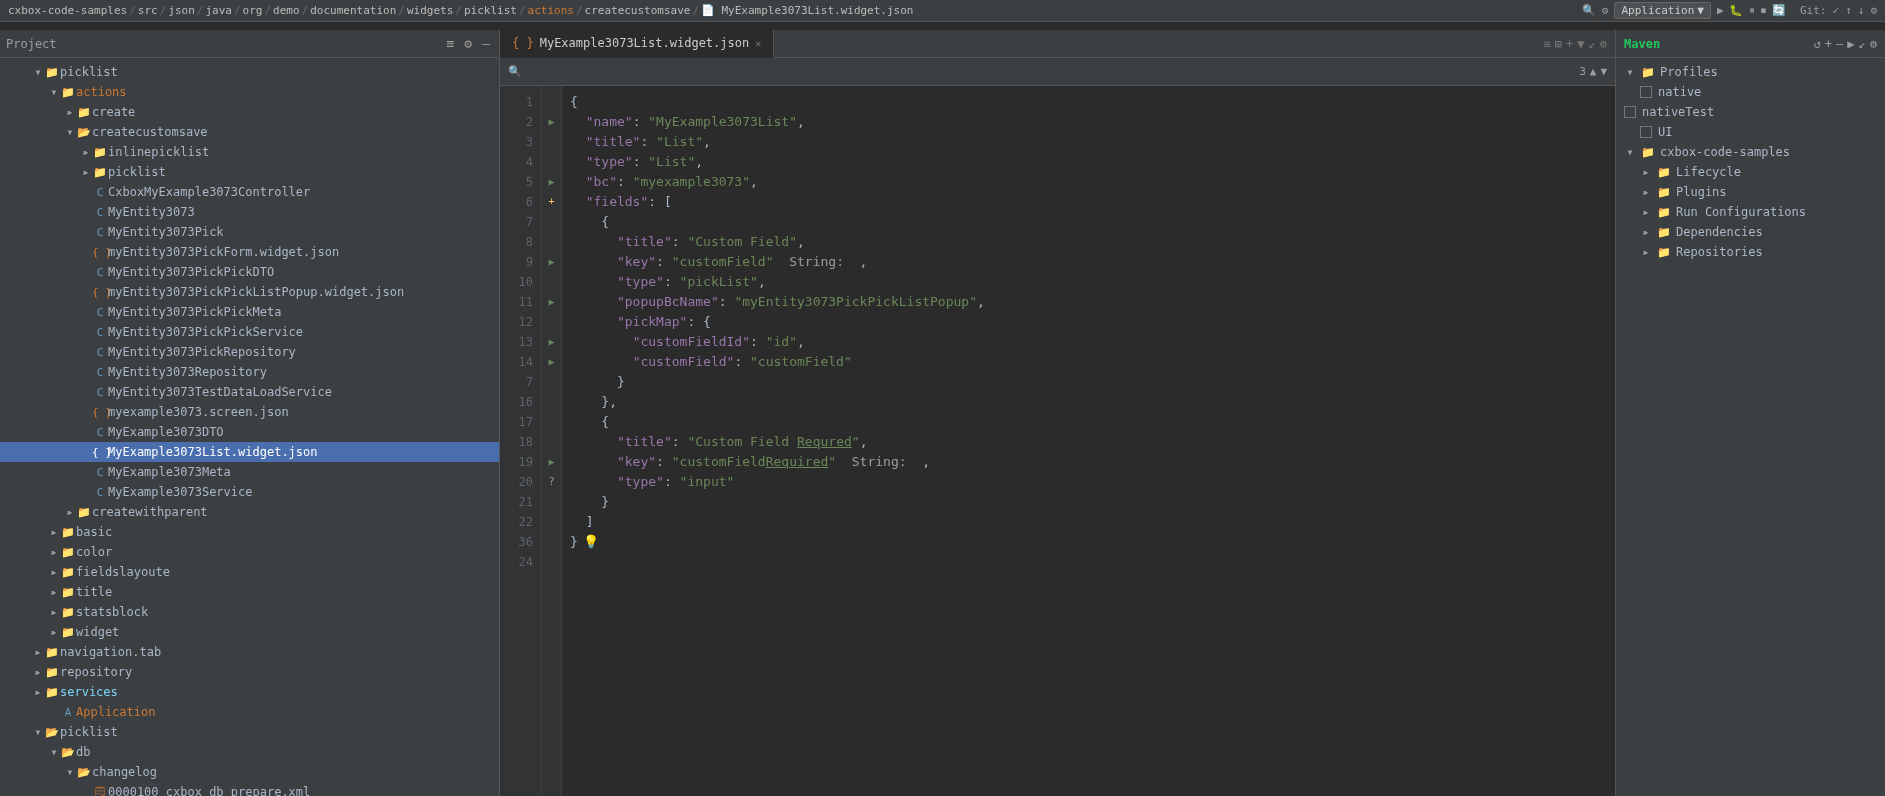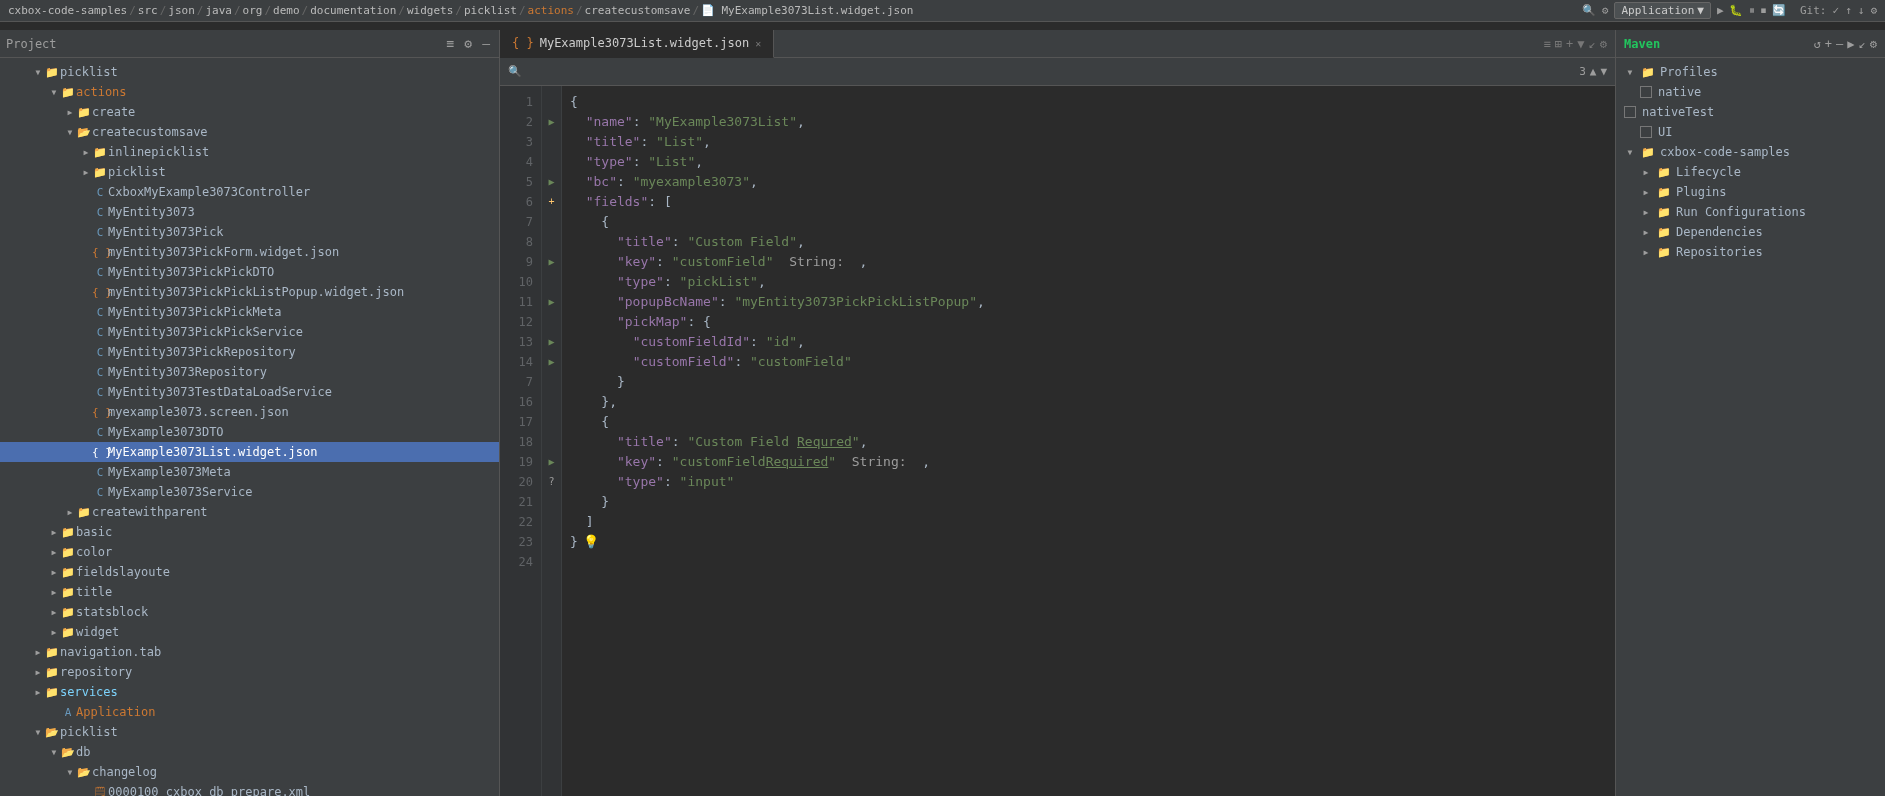--- a/index.html
+++ b/index.html
@@ -817,21 +817,21 @@
         <div class="line-number">13</div>
         <div class="line-number">14</div>
         <div class="line-number">7</div>
         <div class="line-number">16</div>
         <div class="line-number">17</div>
         <div class="line-number">18</div>
         <div class="line-number">19</div>
         <div class="line-number">20</div>
         <div class="line-number">21</div>
         <div class="line-number">22</div>
-        <div class="line-number">23</div>
+        <div class="line-number">36</div>
         <div class="line-number">24</div>
       </div>
       <div class="gutter">
         <div class="gutter-cell"></div>
         <div class="gutter-cell" style="color:#6a8759;">▶</div>
         <div class="gutter-cell"></div>
         <div class="gutter-cell"></div>
         <div class="gutter-cell" style="color:#6a8759;">▶</div>
         <div class="gutter-cell">+</div>
         <div class="gutter-cell"></div>

